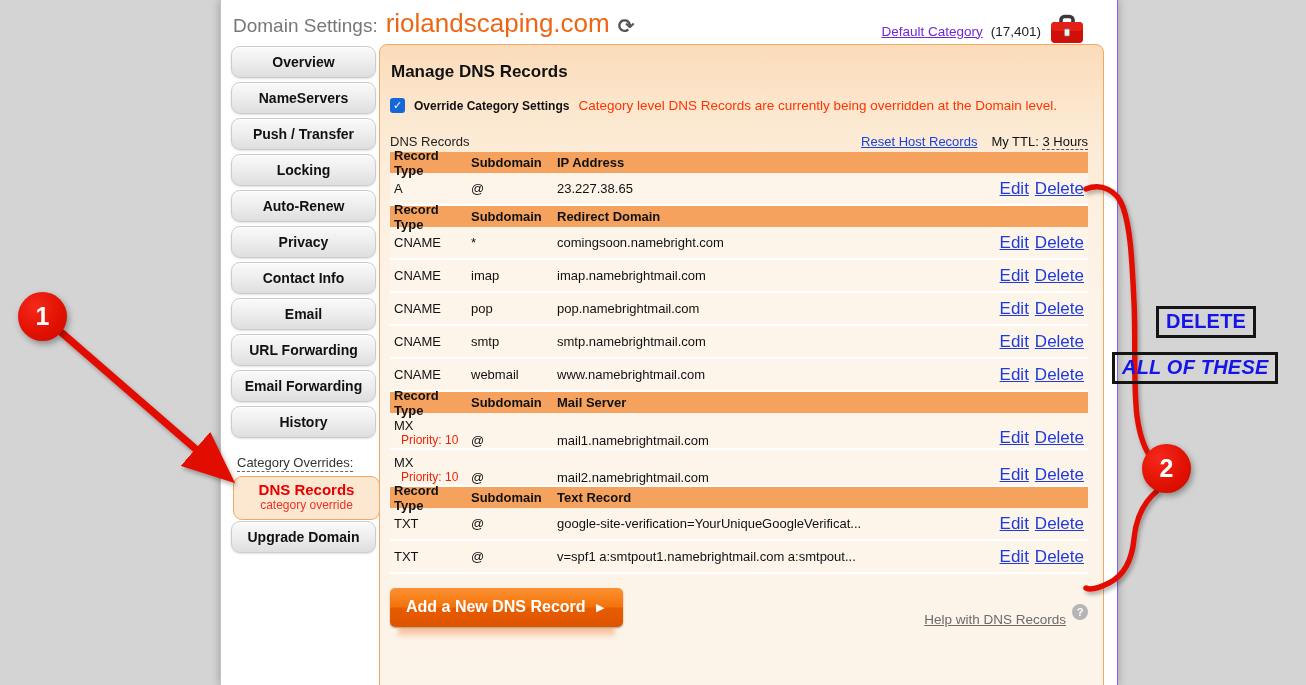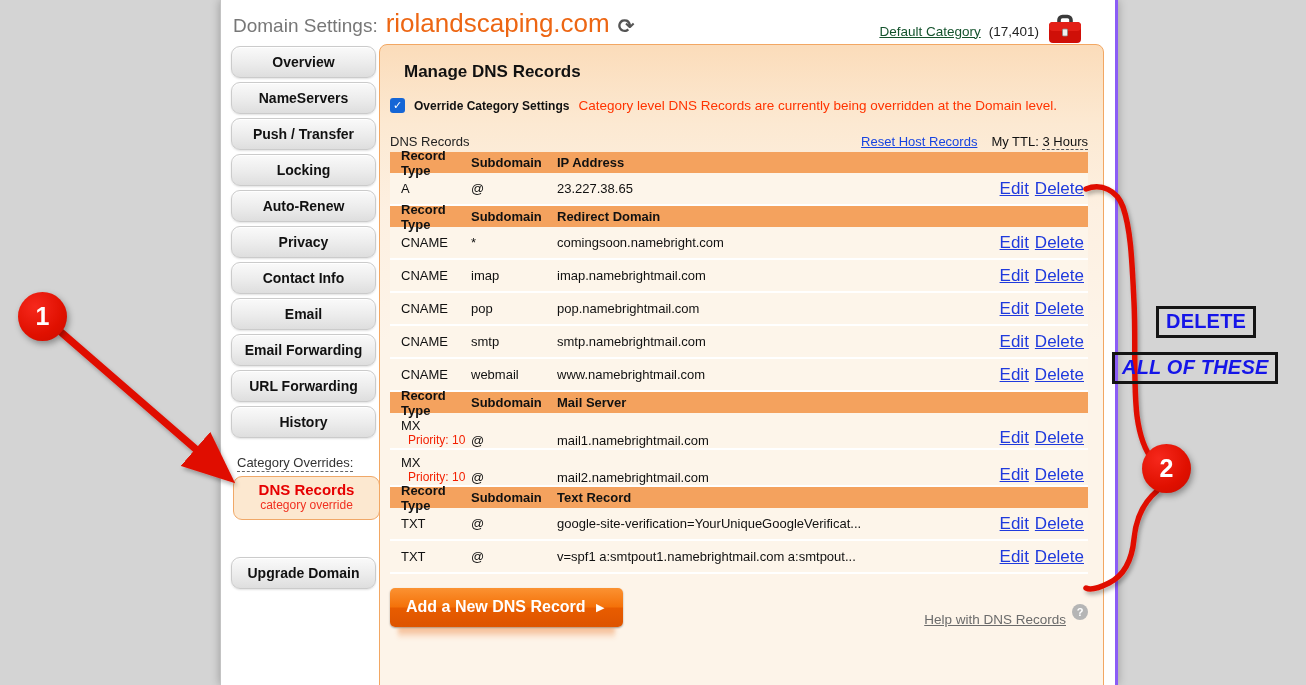--- a/index.html
+++ b/index.html
@@ -2,71 +2,71 @@
 <html><head>
 <meta charset="utf-8">
 <style>
   * { margin:0; padding:0; box-sizing:border-box; }
   html,body { width:1306px; height:685px; }
   body { font-family:"Liberation Sans","DejaVu Sans",sans-serif; background:#d4d4d4; overflow:hidden; }
   #stage { position:relative; width:1306px; height:685px; }
 
   
   .app { position:absolute; left:220px; top:0; width:898px; height:685px;
-         background:#ffffff; border-left:1px solid #c3c3c3; border-right:3px solid #8b5cf6;
+         background:#ffffff; border-left:1px solid #c3c3c3; border-right:1px solid #8b5cf6;
          box-shadow:0 0 9px rgba(0,0,0,.28); overflow:hidden; }
 
   
   .hdr { position:absolute; left:12px; top:8px; display:flex; align-items:baseline; gap:8px; white-space:nowrap; }
   .hdr-label { font-size:19px; color:#777; }
   .hdr-domain { font-size:26px; color:#ed6613; }
   .refresh { font-size:20px; color:#555; font-weight:bold; position:relative; top:1px; cursor:pointer; }
   .hdr-right { position:absolute; right:32px; top:14px; display:flex; align-items:center; gap:8px; white-space:nowrap; }
-  .hdr-right a { color:#14532d; font-size:13.5px; text-decoration:underline; cursor:pointer; }
+  .hdr-right a { color:#6d28d9; font-size:13.5px; text-decoration:underline; cursor:pointer; }
   .hdr-count { color:#222; font-size:13.5px; }
   .toolbox { width:36px; height:34px; position:relative; top:-2px; }
 
   
   .sidebar { position:absolute; left:10px; top:46px; width:145px; }
   .sbtn { height:32px; margin-bottom:4px; border:1px solid #cbcbcb; border-radius:9px;
           background:linear-gradient(180deg,#fafafa 0%,#ececec 55%,#dedede 100%);
           box-shadow:inset 0 1px 0 #fff, 0 1px 2px rgba(0,0,0,.12);
           font-size:14px; font-weight:bold; color:#111; text-align:center; line-height:30px; cursor:pointer; }
   .cat-overrides { margin:13px 0 4px 6px; display:inline-block; font-size:13px; color:#333;
                    border-bottom:1px dashed #666; padding-bottom:1px; }
   .override-item { width:147px; margin-left:2px; height:44px; border:1px solid #f0a868; border-radius:9px;
                    background:#fce8d0; text-align:center; padding-top:5px; cursor:pointer; }
   .override-item .t { color:#e60000; font-weight:bold; font-size:15px; line-height:16px; }
   .override-item .s { color:#f03020; font-size:12px; line-height:14px; }
-  .upgrade { margin-top:37px; }
+  .upgrade { margin-top:1px; }
 
   
   .panel { position:absolute; left:158px; top:44px; width:725px; height:660px;
            border:1px solid #f2a763; border-radius:8px;
            background:linear-gradient(180deg,#fbdcba 0%,#fce9d2 12%,#fdf0e1 25%,#fdf4e9 45%,#fdf4e9 100%); }
   .panel-inner { padding:0 15px 0 10px; }
-  .m-title { font-size:17px; font-weight:bold; color:#111; margin:17px 0 0 14px; }
+  .m-title { font-size:17px; font-weight:bold; color:#111; margin:17px 0 0 1px; }
   .chk-row { display:flex; align-items:center; gap:9px; margin-top:16px; }
   .chk { width:15px; height:15px; border-radius:3px; background:#1566d6; color:#fff; font-size:11px;
          line-height:15px; text-align:center; font-weight:bold; cursor:pointer; flex:none; }
   .chk-label { font-size:12px; font-weight:bold; color:#111; }
   .chk-warn { font-size:13.5px; color:#ff3300; }
   .meta-row { display:flex; align-items:baseline; margin-top:21px; }
   .meta-left { font-size:13px; color:#222; }
   .meta-right { margin-left:auto; display:flex; align-items:center; gap:14px; font-size:13px; }
   .meta-right a.reset { color:#1744e0; text-decoration:underline; cursor:pointer; }
   .ttl { color:#111; }
   .ttl .v { border-bottom:1px dashed #555; cursor:pointer; }
 
   
   .tbl { margin-top:3px; }
   .t-head { display:flex; align-items:center; background:#f4a25e; height:21px; font-size:13px; font-weight:bold; color:#111; }
   .t-row { display:flex; align-items:center; min-height:33px; background:#fdf5ea; border-bottom:2px solid #fff; font-size:13px; color:#111; }
   .t-row.tall { min-height:37px; align-items:flex-end; padding-top:4px; }
-  .c1 { width:81px; padding-left:11px; flex:none; }
+  .c1 { width:81px; padding-left:4px; flex:none; }
   .c2 { width:86px; flex:none; }
   .c3 { flex:1; min-width:0; white-space:nowrap; overflow:hidden; }
   .priority { color:#f31f00; font-size:12px; padding-left:7px; line-height:15px; }
   .links { margin-left:auto; padding-right:4px; flex:none; display:flex; gap:6px; }
   .links a { color:#1f3add; font-size:17px; text-decoration:underline; cursor:pointer; }
 
   
   .foot { display:flex; align-items:flex-end; margin-top:14px; }
   .add-btn { position:relative; border:0; border-radius:5px; padding:10px 18px 11px 16px;
              background:linear-gradient(180deg,#fb9232 0%,#f4720a 48%,#e85c00 52%,#dd5400 100%);
@@ -114,22 +114,22 @@
 
     <div class="sidebar">
       <div class="sbtn">Overview</div>
       <div class="sbtn">NameServers</div>
       <div class="sbtn">Push / Transfer</div>
       <div class="sbtn">Locking</div>
       <div class="sbtn">Auto-Renew</div>
       <div class="sbtn">Privacy</div>
       <div class="sbtn">Contact Info</div>
       <div class="sbtn">Email</div>
+      <div class="sbtn">URL Forwarding</div>
       <div class="sbtn">Email Forwarding</div>
-      <div class="sbtn">URL Forwarding</div>
       <div class="sbtn">History</div>
 
       <span class="cat-overrides">Category Overrides:</span>
 
       <div class="override-item">
         <div class="t">DNS Records</div>
         <div class="s">category override</div>
       </div>
 
       <div class="sbtn upgrade">Upgrade Domain</div>

